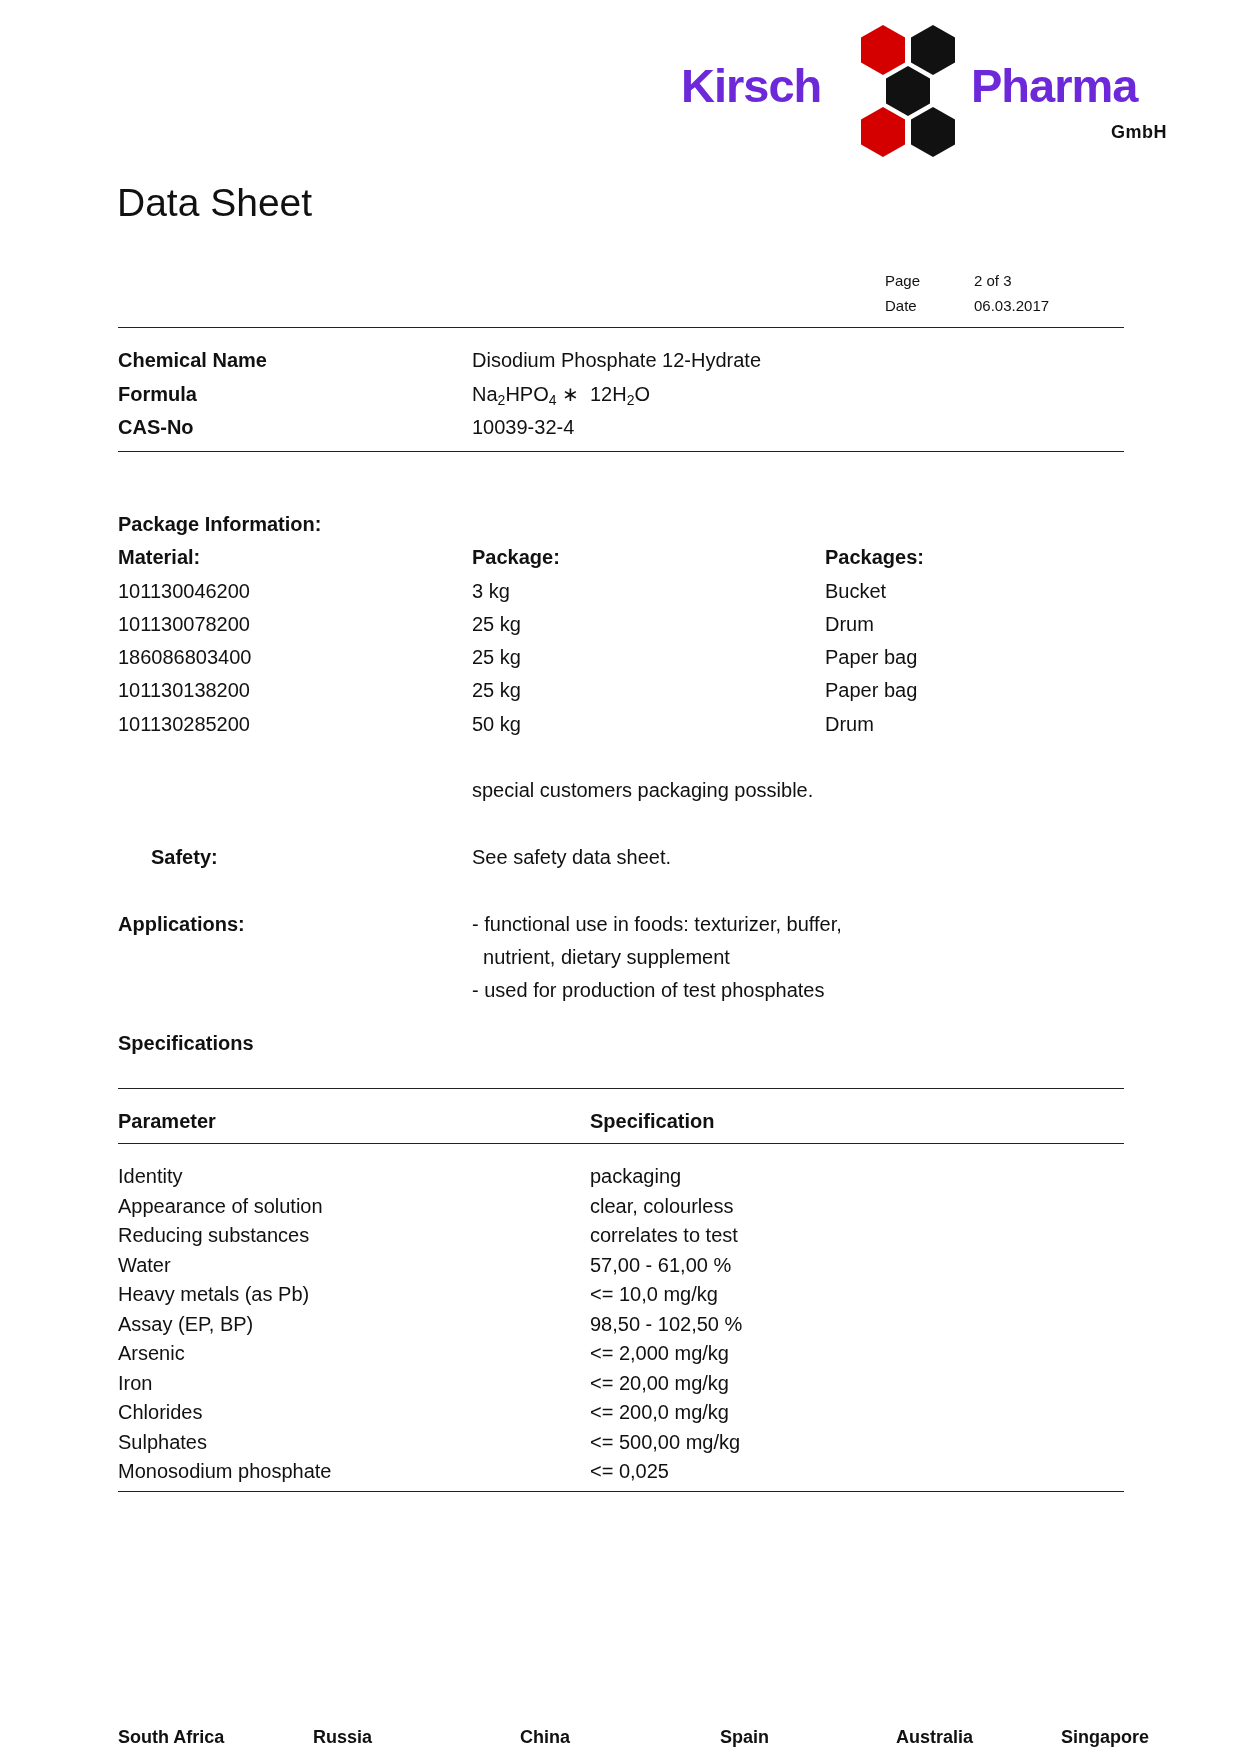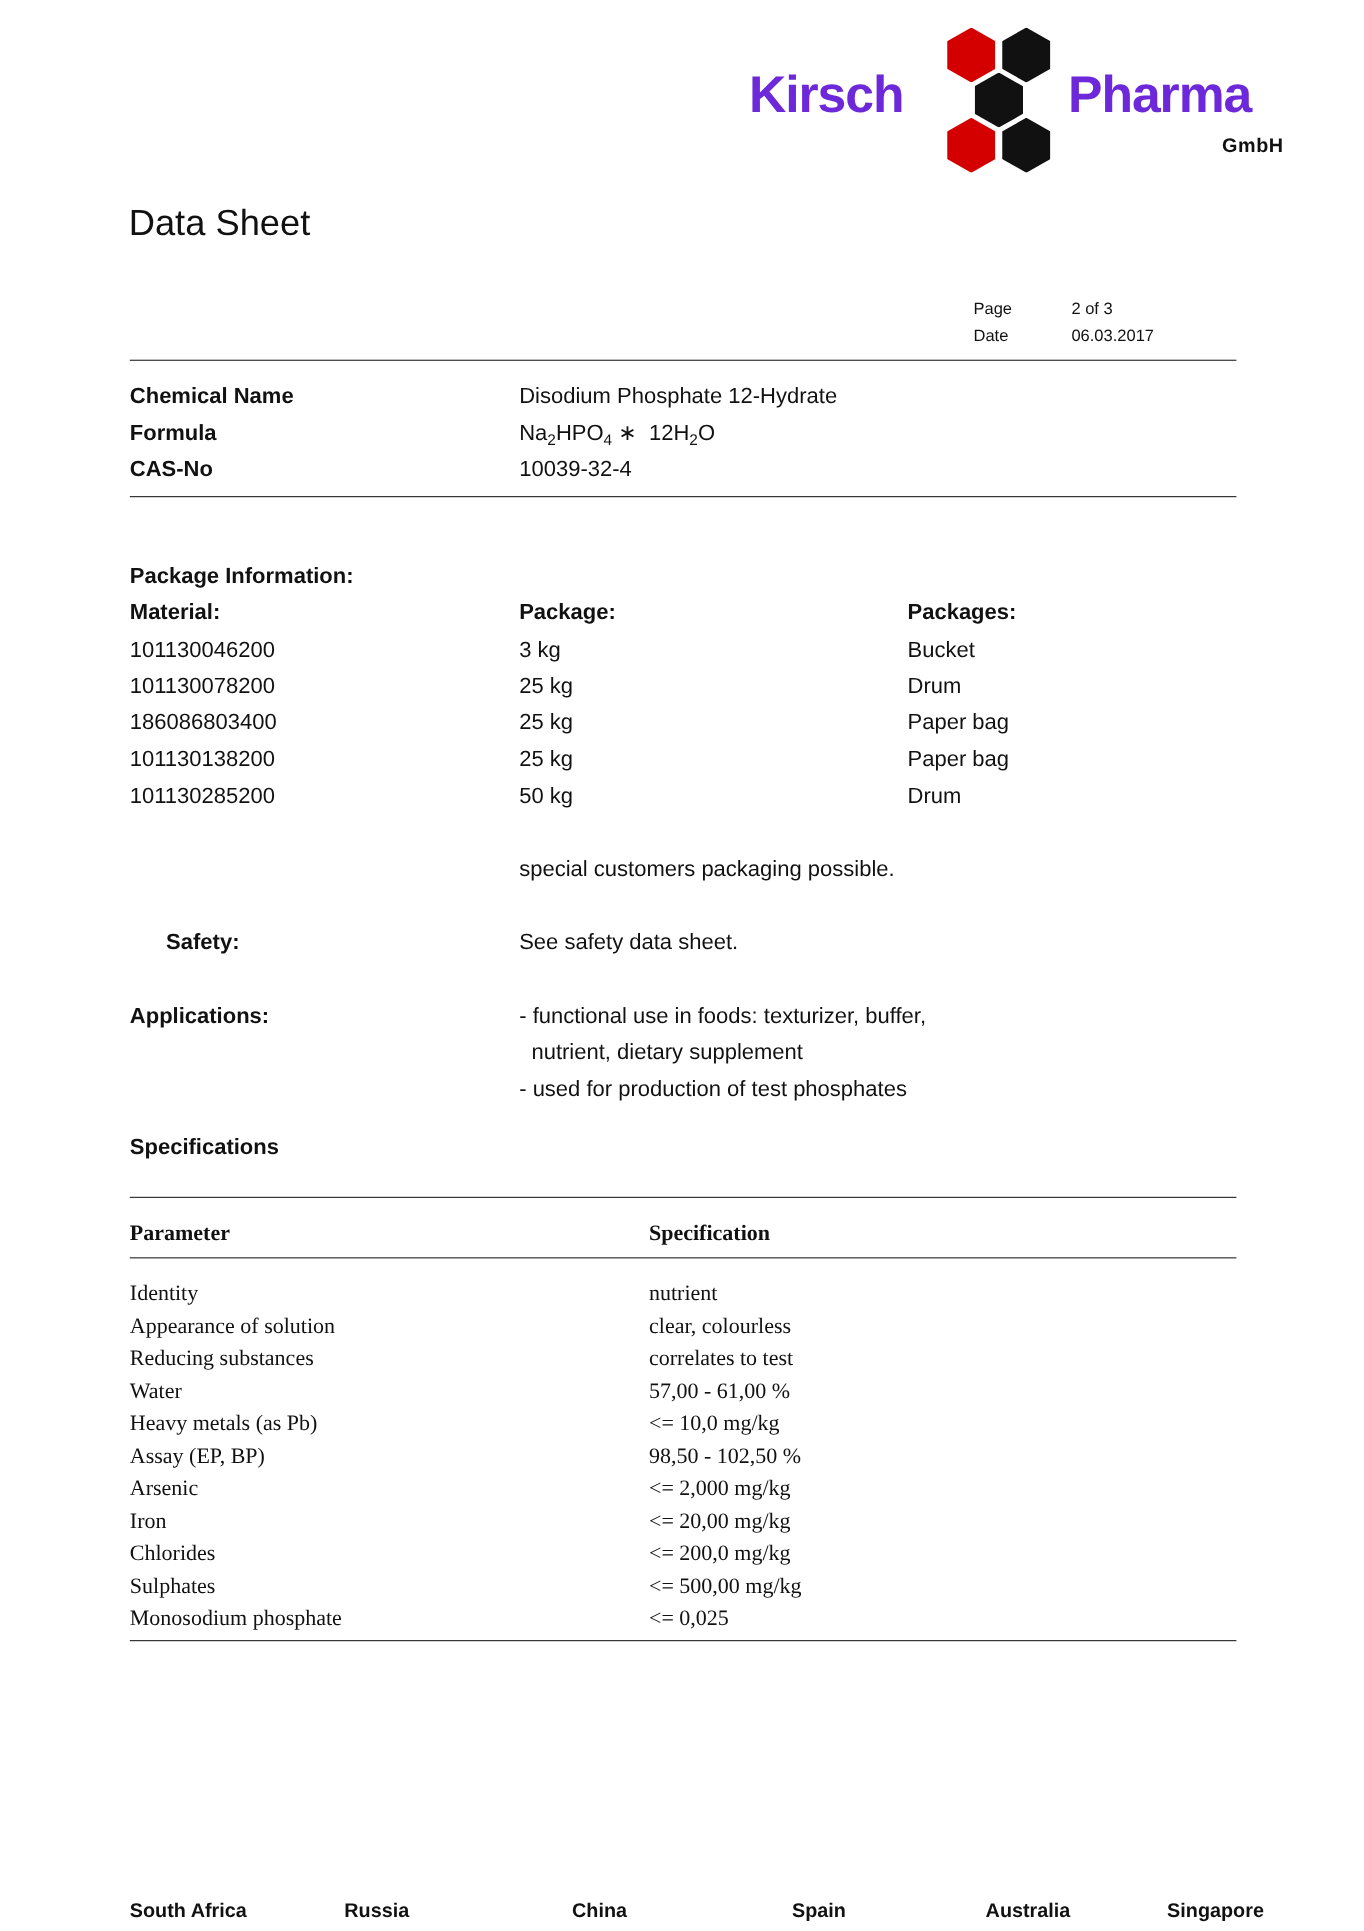--- a/index.html
+++ b/index.html
@@ -11,26 +11,26 @@
   .t { font-size: 20px; line-height: 24px; white-space: nowrap; }
   .b { font-weight: bold; }
   .rule { position: absolute; left: 118px; width: 1006px; height: 0; border-top: 1.3px solid #222222; }
 
   
   .logo-word { position: absolute; font-weight: bold; font-size: 47px; line-height: 47px; letter-spacing: -1px; color: #6d28d9; }
   .logo-gmbh { position: absolute; font-weight: bold; font-size: 18px; line-height: 18px; color: #111111; letter-spacing: 0.5px; }
   .hex { position: absolute; width: 44px; height: 50px;
          clip-path: polygon(50% 0%, 100% 25%, 100% 75%, 50% 100%, 0% 75%, 0% 25%); }
 
-  .title { font-size: 33px; line-height: 40px; }
+  .title { font-size: 39px; line-height: 40px; }
   .meta-label, .meta-val { font-size: 15px; line-height: 24px; text-align: right; }
 
   sub { font-size: 0.7em; vertical-align: -0.3em; line-height: 0; }
 
-  .spec-row { position: absolute; left: 0; width: 1116px; height: 29.5px; font-family: Liberation Serif, serif; }
+  .spec-row { position: absolute; left: 0; width: 1116px; height: 29.5px; }
   .spec-row .p { position: absolute; left: 118px; }
   .spec-row .s { position: absolute; left: 590px; }
 
   .pkg-row { position: absolute; left: 0; width: 1240px; height: 33px; }
   .pkg-row .c1 { position: absolute; left: 118px; }
   .pkg-row .c2 { position: absolute; left: 472px; }
   .pkg-row .c3 { position: absolute; left: 825px; }
 
   .footer-item { position: absolute; top: 1729px; font-size: 18px; font-weight: bold; line-height: 16px; }
 </style>
@@ -132,21 +132,21 @@
   <div class="spec-row" style="top:1109px;">
     <div class="p t b">Parameter</div>
     <div class="s t b">Specification</div>
   </div>
 
   <div class="rule" style="top:1143px;"></div>
 
   <div>
     <div class="spec-row" style="top:1164px;">
       <div class="p t">Identity</div>
-      <div class="s t">nutrient</div>
+      <div class="s t">packaging</div>
     </div>
     <div class="spec-row" style="top:1193.5px;">
       <div class="p t">Appearance of solution</div>
       <div class="s t">clear, colourless</div>
     </div>
     <div class="spec-row" style="top:1223px;">
       <div class="p t">Reducing substances</div>
       <div class="s t">correlates to test</div>
     </div>
     <div class="spec-row" style="top:1252.5px;">

